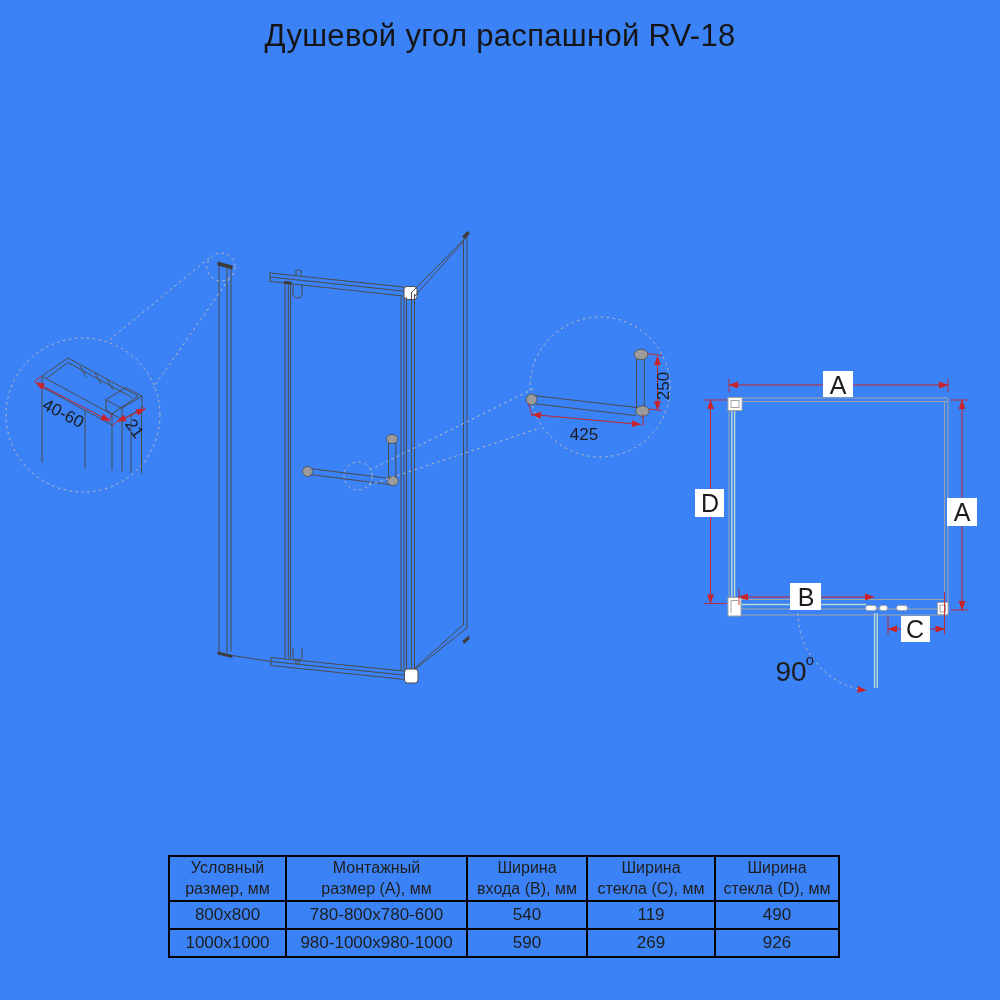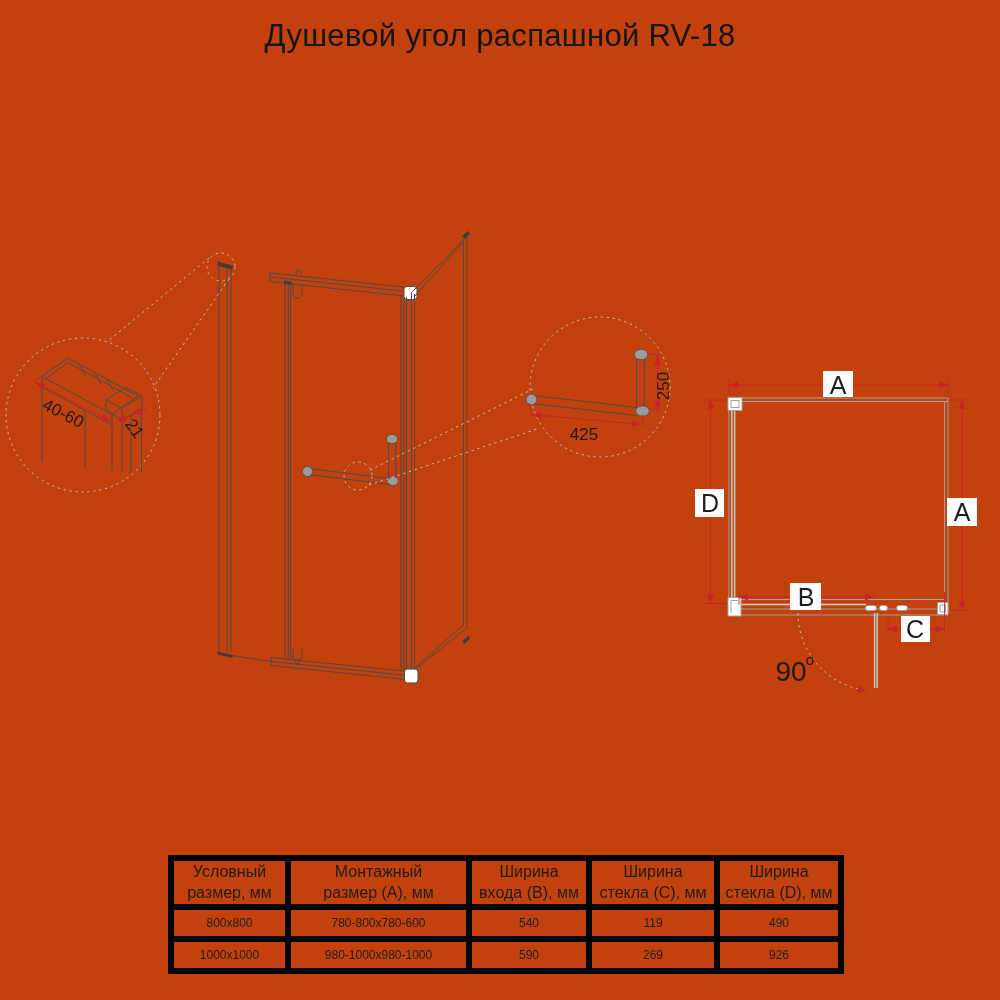--- a/index.html
+++ b/index.html
@@ -1,16 +1,16 @@
 <!DOCTYPE html>
 <html><head>
 <meta charset="utf-8">
 <style>
   html,body{margin:0;padding:0;background:#fff;}
-  .page{position:relative;width:1000px;height:1000px;background:#c2410c;overflow:hidden;
+  .page{position:relative;width:1000px;height:1000px;background:#3b82f6;overflow:hidden;
         font-family:"Liberation Sans", sans-serif;color:#1c1c1c;}
   .title{position:absolute;top:16px;left:0;width:1000px;text-align:center;
          font-size:31px;line-height:40px;letter-spacing:.3px;color:#151515;}
   svg{position:absolute;left:0;top:0;}
   svg{font-family:"Liberation Sans", sans-serif;}
   .ln{stroke:#4b4b4b;stroke-width:1;fill:none;stroke-linecap:round;}
   .lnr{fill:#ffffff;stroke:#4b4b4b;stroke-width:1;}
   .cap{fill:#3d3d3d;stroke:none;}
   .capfill{fill:#9b9b9b;stroke:#4b4b4b;stroke-width:.8;}
   .dash{stroke:#bcbcbc;stroke-width:1;fill:none;stroke-dasharray:2.5 3.5;}
@@ -19,24 +19,24 @@
   .teal{stroke:#b7d9ce;stroke-width:1.4;fill:none;}
   .red{stroke:#c8232a;stroke-width:1;fill:none;}
   .redt{stroke:#c8232a;stroke-width:.9;fill:none;}
   .wbg{fill:#ffffff;stroke:none;}
   text.dim{font-size:17px;fill:#1c1c1c;text-anchor:middle;}
   text.dimbig{font-size:25px;fill:#1c1c1c;text-anchor:middle;}
   text.ang{font-size:28px;fill:#1c1c1c;text-anchor:middle;}
   text.angsup{font-size:15px;fill:#1c1c1c;text-anchor:middle;}
   .tbl-wrap{position:absolute;left:168px;top:855px;}
   table{border-collapse:collapse;table-layout:fixed;}
-  th,td{border:6px solid #000000;text-align:center;vertical-align:middle;
+  th,td{border:2px solid #000000;text-align:center;vertical-align:middle;
         font-weight:400;color:#1e1e1e;padding:0;}
   th{font-size:16px;line-height:1.28;height:43px;white-space:pre-line;}
-  td{font-size:12px;height:26px;}
+  td{font-size:17px;height:26px;}
 </style>
 </head>
 <body>
 
 <div class="page">
 
   <div class="title">
     <div>Душевой угол распашной RV-18</div>
   </div>
 

